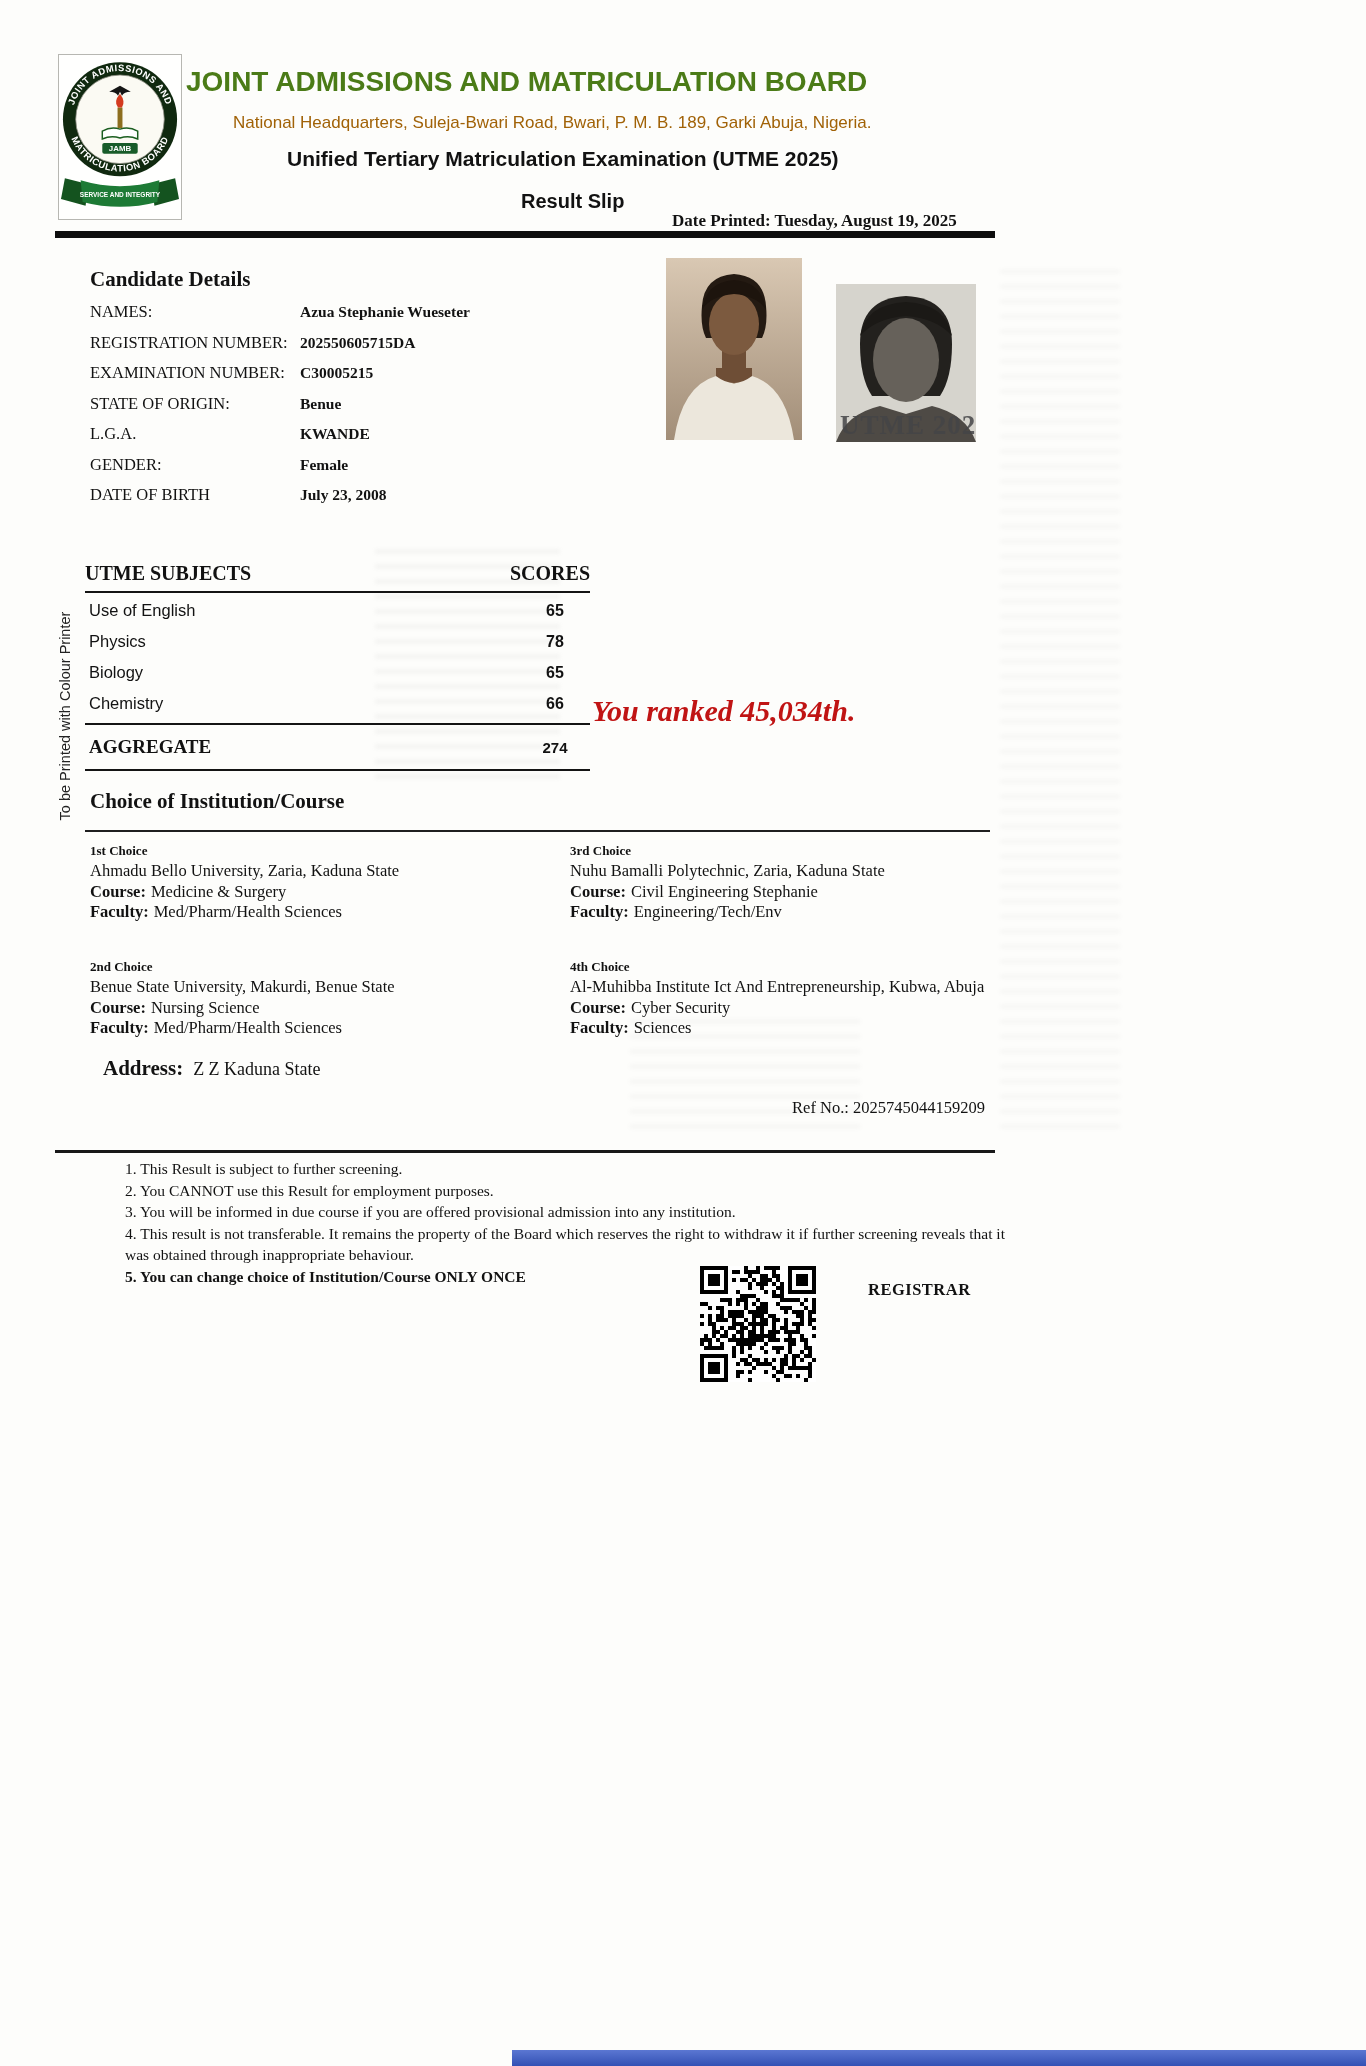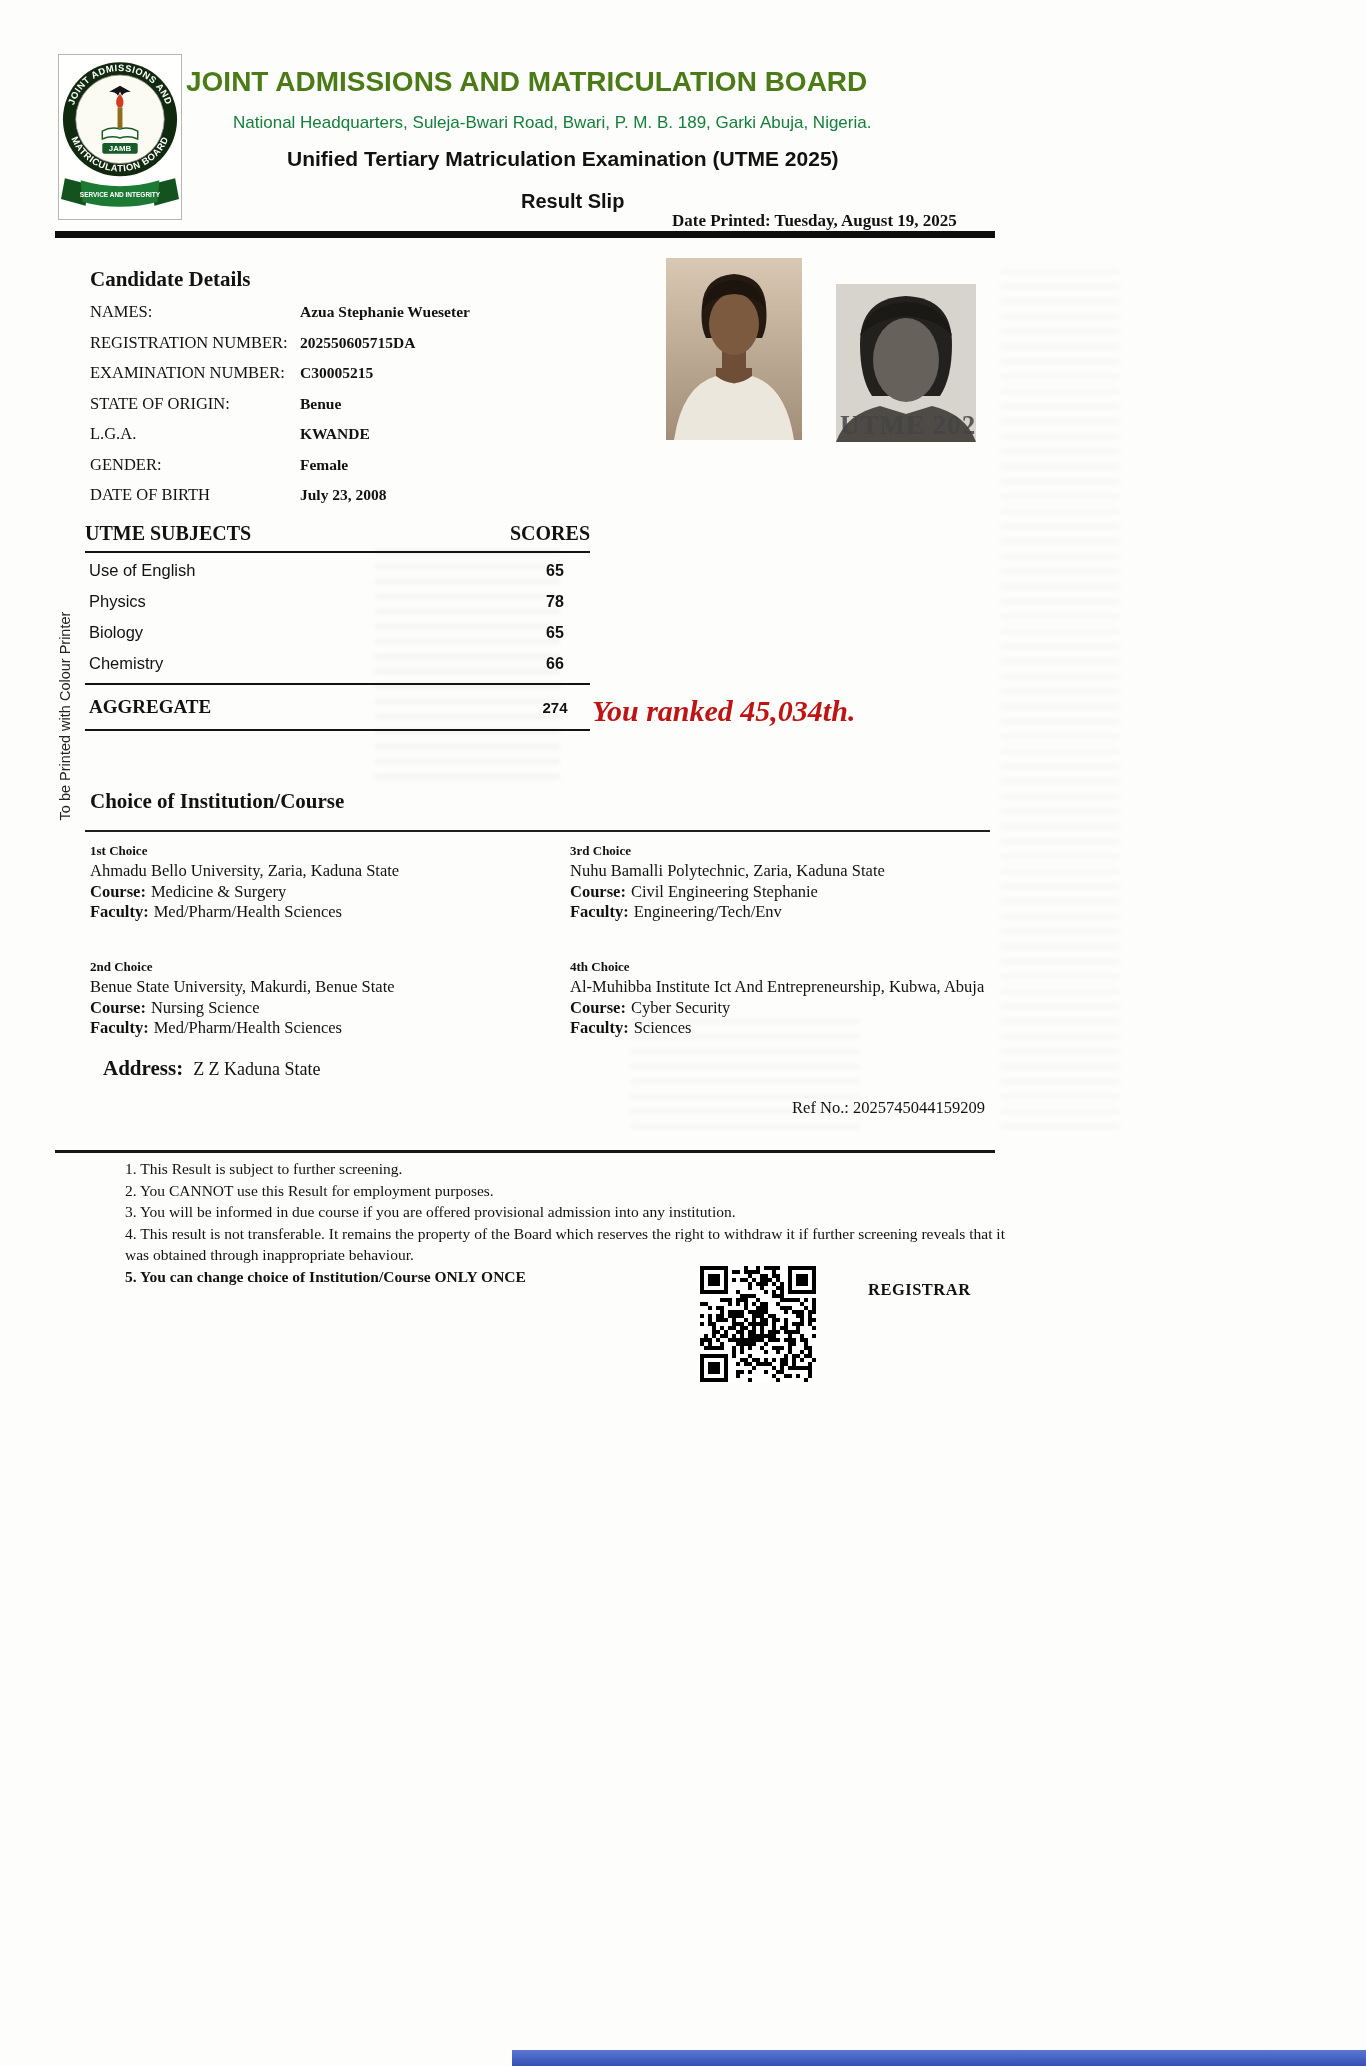--- a/index.html
+++ b/index.html
@@ -25,21 +25,21 @@
     border:1px solid #b7b7b2; background:#fffffe;
     display:flex; align-items:center; justify-content:center;
   }
   .board-name {
     position:absolute; left:186px; top:66px;
     font-family:"Liberation Sans", sans-serif; font-weight:bold;
     font-size:28px; color:#4b7b17; white-space:nowrap;
   }
   .hq-address {
     position:absolute; left:233px; top:113px;
-    font-family:"Liberation Sans", sans-serif; font-size:17px; color:#15803d;
+    font-family:"Liberation Sans", sans-serif; font-size:17px; color:#a16207;
     white-space:nowrap;
   }
   .exam-title {
     position:absolute; left:287px; top:147px;
     font-family:"Liberation Sans", sans-serif; font-weight:bold; font-size:21px;
     white-space:nowrap;
   }
   .slip-title {
     position:absolute; left:521px; top:190px;
     font-family:"Liberation Sans", sans-serif; font-weight:bold; font-size:20px;
@@ -71,21 +71,21 @@
     font-weight:bold; font-size:27px; letter-spacing:1px;
     color:rgba(68,68,70,0.85); white-space:nowrap; text-align:left;
     padding-left:4px;
   }
 
   
   .subjects-table { position:absolute; left:85px; top:522px; width:505px; }
   .subjects-header {
     display:flex; justify-content:space-between; align-items:baseline;
     font-weight:bold; font-size:20px;
-    border-bottom:2.5px solid #141414; padding-bottom:6px;
+    border-bottom:2.5px solid #141414; padding-bottom:6px;margin-top:40px;
   }
   .subject-row {
     display:flex; justify-content:space-between; align-items:baseline;
     font-family:"Liberation Sans", sans-serif; font-size:16.5px;
     padding:8px 0 4px 4px;
   }
   .subject-score {
     width:70px; text-align:center; font-weight:bold; font-size:16px;
   }
   .aggregate-row {

